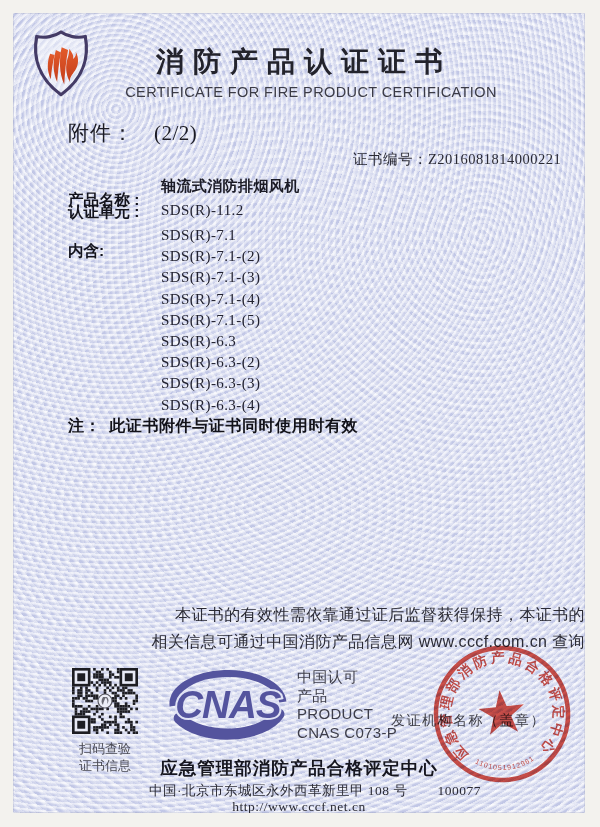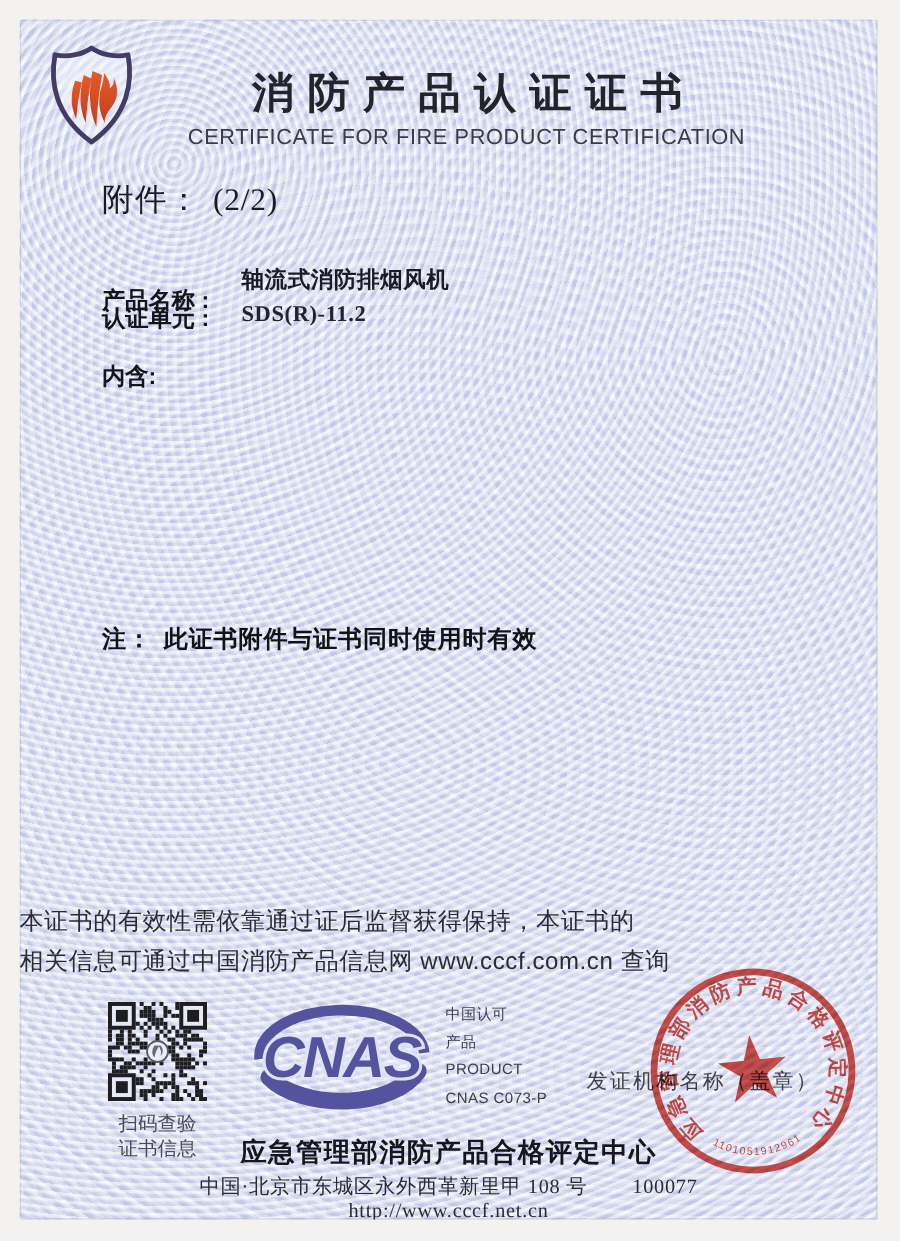--- a/index.html
+++ b/index.html
@@ -20,73 +20,73 @@
       repeating-radial-gradient(circle at 70% 88%, rgba(255,255,255,0.28) 0 2px, rgba(118,130,196,0.06) 5px 9px);
     box-shadow:inset 0 0 0 1px rgba(120,125,160,0.18);
     overflow:hidden;
   }
   .abs{position:absolute;}
 
   
   .shield{left:16px;top:14px;width:64px;height:74px;}
   .title{left:0;top:30px;width:100%;text-align:center;text-indent:10px;
     font-family:"Liberation Sans","DejaVu Sans",sans-serif;
-    font-size:28px;font-weight:600;letter-spacing:9px;color:#23232c;padding-left:12px;}
+    font-size:28px;font-weight:600;letter-spacing:9px;color:#23232c;}
   .subtitle{left:12px;top:71px;width:100%;text-align:center;
     font-family:"Liberation Sans","DejaVu Sans",sans-serif;
     font-size:14.5px;font-weight:500;letter-spacing:0.4px;color:#3b3b46;}
 
   .attach{left:55px;top:106px;font-size:21px;color:#1b1b24;letter-spacing:1px;}
-  .attach .val{margin-left:8px;letter-spacing:0.5px;}
+  .attach .val{margin-left:20px;letter-spacing:0.5px;}
   .certno{left:340px;top:137px;font-size:14.5px;color:#2a2a34;letter-spacing:0.5px;}
 
   
   .flabel{font-family:"Liberation Sans","DejaVu Sans",sans-serif;
     font-size:15.5px;font-weight:700;color:#14141d;}
   .fvalue{font-size:15px;color:#222230;letter-spacing:0.4px;text-align:center;}
   .row-product{left:55px;top:164px;margin-top:13px;}
   .row-unit{left:55px;top:189px;}
   .row-contains-label{left:55px;top:228px;width:90px;text-align:left;}
   .val-product{left:148px;top:164px;font-weight:600;font-family:"Liberation Sans","DejaVu Sans",sans-serif;font-size:15px;color:#1b1b26;}
-  .val-unit{left:148px;top:189px;font-weight:bold;}
+  .val-unit{left:148px;top:189px;}
   .contains-list{left:148px;top:212px;}
   .contains-list div{line-height:21.2px;font-size:15px;color:#222230;letter-spacing:0.4px;}
   .note-row{left:55px;top:403px;font-family:"Liberation Sans","DejaVu Sans",sans-serif;
     font-size:16px;font-weight:700;color:#121219;letter-spacing:0.6px;}
   .note-row .note-text{margin-left:8px;}
 
   
-  .notice{left:0;top:588px;width:100%;text-align:left;
+  .notice{left:0;top:588px;width:100%;text-align:right;
     font-family:"Liberation Sans","DejaVu Sans",sans-serif;
     font-size:16px;font-weight:500;color:#2b2b35;line-height:27px;letter-spacing:0.4px;}
 
   
   .qr{left:59px;top:655px;width:66px;height:66px;}
   .qr-caption{left:41px;top:727px;width:102px;text-align:center;
     font-family:"Liberation Sans","DejaVu Sans",sans-serif;
     font-size:13px;color:#4a4a54;line-height:17px;}
   .cnas-logo{left:152px;top:652px;width:124px;height:76px;}
   .cnas-word{font-family:"Liberation Sans","DejaVu Sans",sans-serif;
     font-style:italic;font-weight:700;font-size:38px;fill:#54549e;
     paint-order:stroke;stroke:#e0e3f4;stroke-width:4px;letter-spacing:-1px;}
   .cnas-text{left:284px;top:655px;font-family:"Liberation Sans","DejaVu Sans",sans-serif;
-    font-size:10px;color:#3d3d49;line-height:18.5px;letter-spacing:0.3px;}
+    font-size:15px;color:#3d3d49;line-height:18.5px;letter-spacing:0.3px;}
   .issuer-label{left:378px;top:699px;font-size:14px;color:#3e3e46;letter-spacing:1.5px;z-index:1;}
   .stamp{left:418px;top:630px;width:142px;height:142px;opacity:0.88;
     transform:rotate(-6deg);z-index:2;mix-blend-mode:multiply;}
   .stamp-ring-text{font-size:13.5px;letter-spacing:3.2px;fill:#cf3a31;font-weight:600;
     font-family:"Liberation Sans","DejaVu Sans",sans-serif;}
   .stamp-num{font-size:7px;letter-spacing:1px;fill:#cf3a31;
     font-family:"Liberation Sans","DejaVu Sans",sans-serif;}
 
   
   .org{left:0;top:743px;width:100%;text-align:center;
     font-family:"Liberation Sans","DejaVu Sans",sans-serif;
     font-size:17.5px;font-weight:700;color:#16161f;letter-spacing:1px;}
-  .addr{left:0;top:769px;width:100%;text-align:center;font-size:13.5px;color:#2b2b35;letter-spacing:0.5px;}
+  .addr{left:16px;top:769px;width:100%;text-align:center;font-size:13.5px;color:#2b2b35;letter-spacing:0.5px;}
   .addr .postcode{margin-left:30px;}
   .url{left:0;top:786px;width:100%;text-align:center;font-size:13.5px;color:#2b2b35;letter-spacing:0.5px;}
 </style>
 </head>
 <body>
 
 <div class="page">
   <div class="paper">
 
     <svg class="abs shield" viewBox="0 0 100 112">
@@ -101,26 +101,40 @@
       <path d="M42 34 C37 52 37 68 44 84 C45 70 47 52 50 38 Z" fill="url(#flame-g)"></path>
       <path d="M51 30 C47 50 47 70 55 88 C56 70 58 50 61 34 Z" fill="url(#flame-g)"></path>
       <path d="M63 32 C67 38 70 42 69 48 C73 45 74 41 73 37 C78 46 78 58 72 66 C67 73 63 78 64 84 C57 72 57 58 60 48 C62 42 63 36 63 32 Z" fill="url(#flame-g)"></path>
     </svg>
     <div class="abs title">消防产品认证证书</div>
     <div class="abs subtitle">CERTIFICATE FOR FIRE PRODUCT CERTIFICATION</div>
 
     <div class="abs attach">
       <span>附件：</span><span class="val">(2/2)</span>
     </div>
+    <div class="abs certno">
+      <span>证书编号：</span><span>Z2016081814000221</span>
+    </div>
 
     <div class="abs flabel row-product">产品名称 :</div>
     <div class="abs fvalue val-product">轴流式消防排烟风机</div>
     <div class="abs flabel row-unit">认证单元 :</div>
     <div class="abs fvalue val-unit">SDS(R)-11.2</div>
     <div class="abs flabel row-contains-label">内含:</div>
+    <div class="abs contains-list">
+      <div>SDS(R)-7.1</div>
+      <div>SDS(R)-7.1-(2)</div>
+      <div>SDS(R)-7.1-(3)</div>
+      <div>SDS(R)-7.1-(4)</div>
+      <div>SDS(R)-7.1-(5)</div>
+      <div>SDS(R)-6.3</div>
+      <div>SDS(R)-6.3-(2)</div>
+      <div>SDS(R)-6.3-(3)</div>
+      <div>SDS(R)-6.3-(4)</div>
+    </div>
     <div class="abs note-row">
       <span>注：</span><span class="note-text">此证书附件与证书同时使用时有效</span>
     </div>
 
     <div class="abs notice">
       <div>本证书的有效性需依靠通过证后监督获得保持，本证书的</div>
       <div>相关信息可通过中国消防产品信息网 www.cccf.com.cn 查询</div>
     </div>
 
     <svg id="qr-svg" class="abs qr" viewBox="0 0 66 66">

